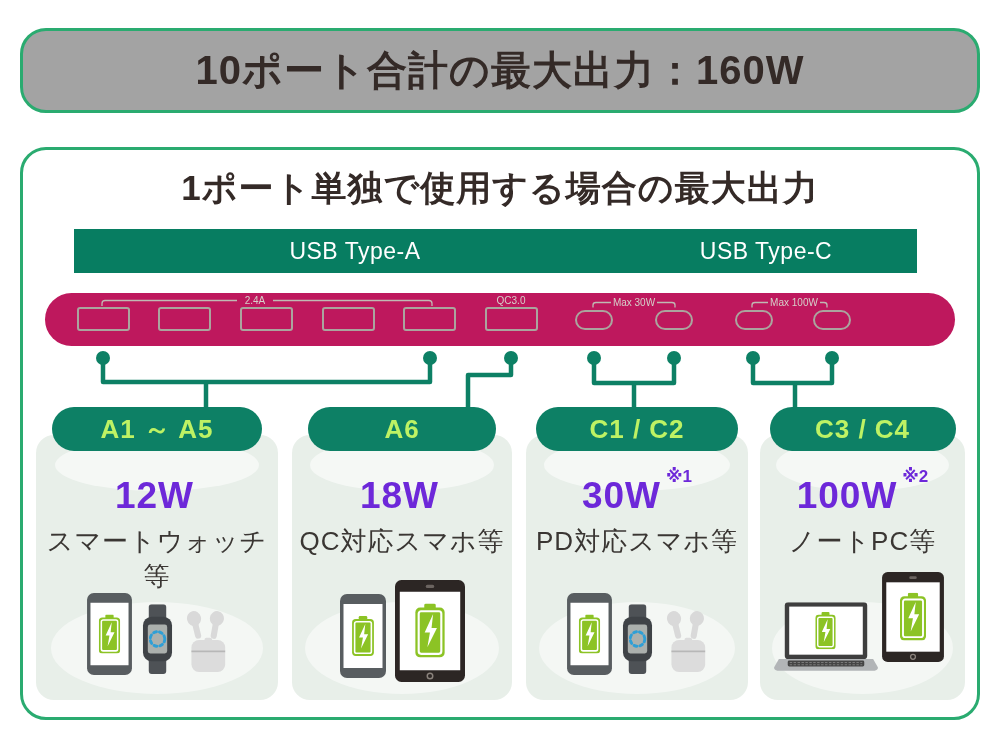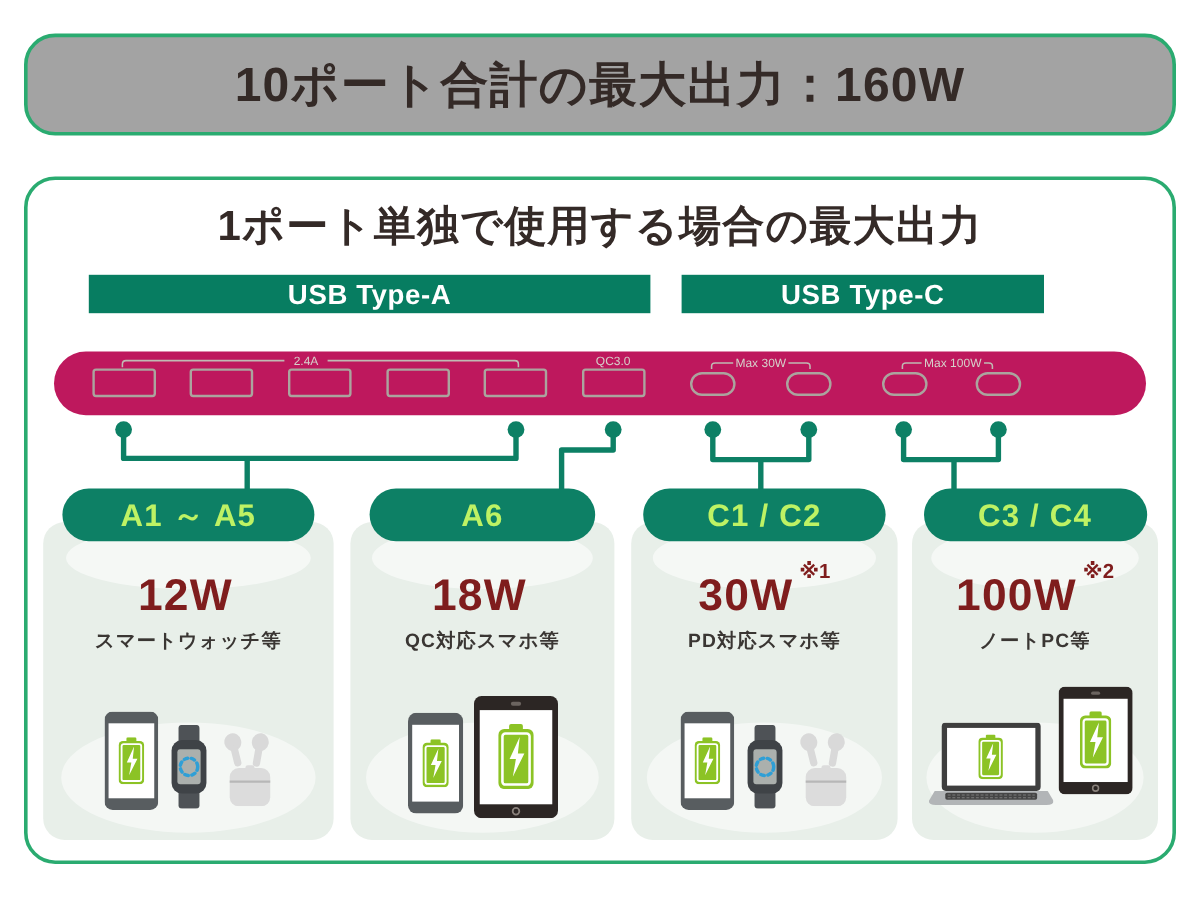--- a/index.html
+++ b/index.html
@@ -26,23 +26,23 @@
 
   .diagram{left:0;top:0;width:1000px;height:750px;}
 
   .panel-title{
     left:0;top:165px;width:1000px;text-align:center;
     font-size:35px;font-weight:700;color:#342a27;letter-spacing:1px;
   }
 
   
   .type-bar{
-    top:229px;height:32px;background:#077d61;color:#ffffff;
+    top:229px;height:44px;background:#077d61;color:#ffffff;
     display:flex;align-items:center;justify-content:center;
-    font-size:23px;font-weight:700;letter-spacing:0.5px;
+    font-size:23px;font-weight:400;letter-spacing:0.5px;padding-left:47px;
   }
   .bar-a{left:74px;width:468px;}
   .bar-c{left:568px;width:302px;}
 
   
   .strip{
     left:45px;top:293px;width:910px;height:53px;
     background:#be185d;border-radius:27px;text-decoration:underline;
   }
   .port{position:absolute;box-sizing:border-box;border:2px solid #aba49e;background:transparent;}
@@ -73,26 +73,26 @@
     background:rgba(255,255,255,0.5);}
 
   .pill{
     position:absolute;top:-28px;left:50%;transform:translateX(-50%);
     height:44px;line-height:44px;border-radius:22px;background:#0d8065;
     color:#bef264;font-size:26px;font-weight:700;letter-spacing:1px;white-space:nowrap;
   }
   .pill-1{width:210px;} .pill-2{width:188px;} .pill-3{width:202px;} .pill-4{width:186px;}
 
   .watt{
-    position:relative;margin-top:34px;font-size:37px;font-weight:700;color:#7f1d1d;
+    position:relative;margin-top:34px;font-size:37px;font-weight:700;color:#6d28d9;
     line-height:42px;letter-spacing:1px;
   }
   .watt sup{font-size:17px;font-weight:600;position:relative;top:-13px;margin-left:5px;letter-spacing:0;}
   .desc{
-    position:relative;margin-top:7px;font-size:16px;font-weight:700;color:#3a3633;letter-spacing:1px;
+    position:relative;margin-top:7px;font-size:26px;font-weight:400;color:#3a3633;letter-spacing:1px;
   }
 
   .devices{
     position:absolute;bottom:25px;left:0;width:100%;
     display:flex;align-items:flex-end;justify-content:center;gap:10px;
   }
   .devices-2{bottom:18px;gap:9px;}
   .devices-c4{
     position:absolute;bottom:27px;left:50%;transform:translateX(-50%);
     width:178px;height:101px;

